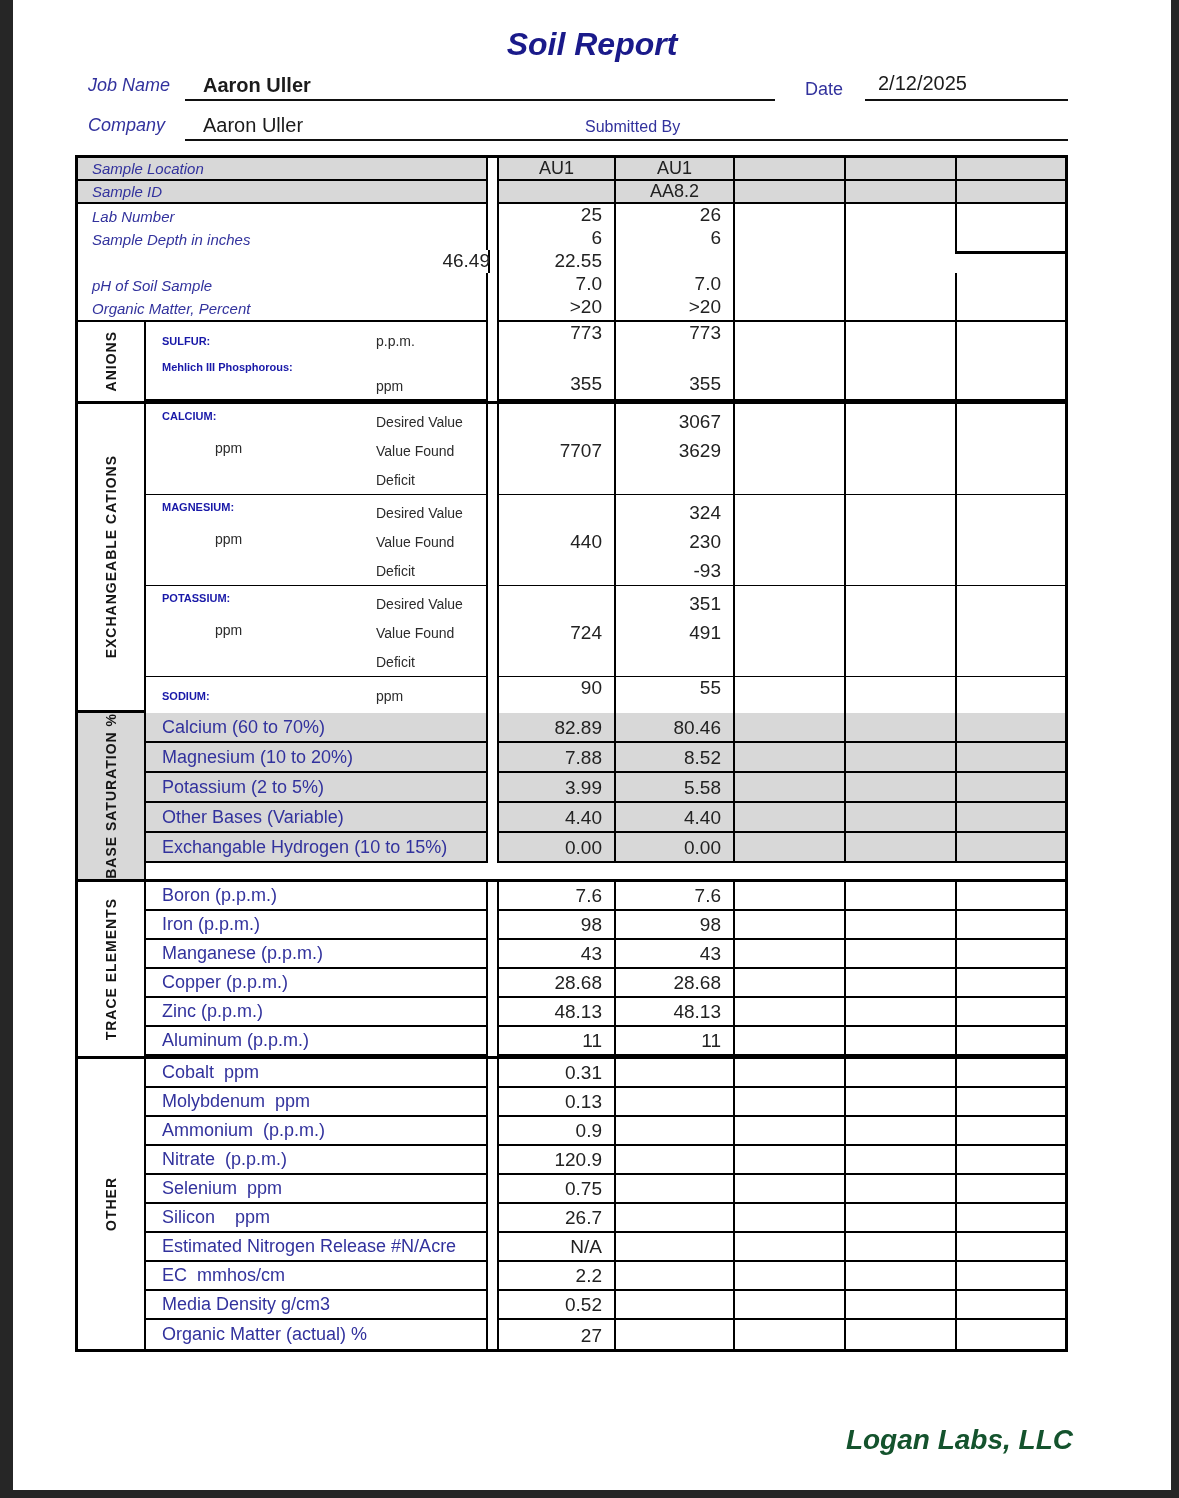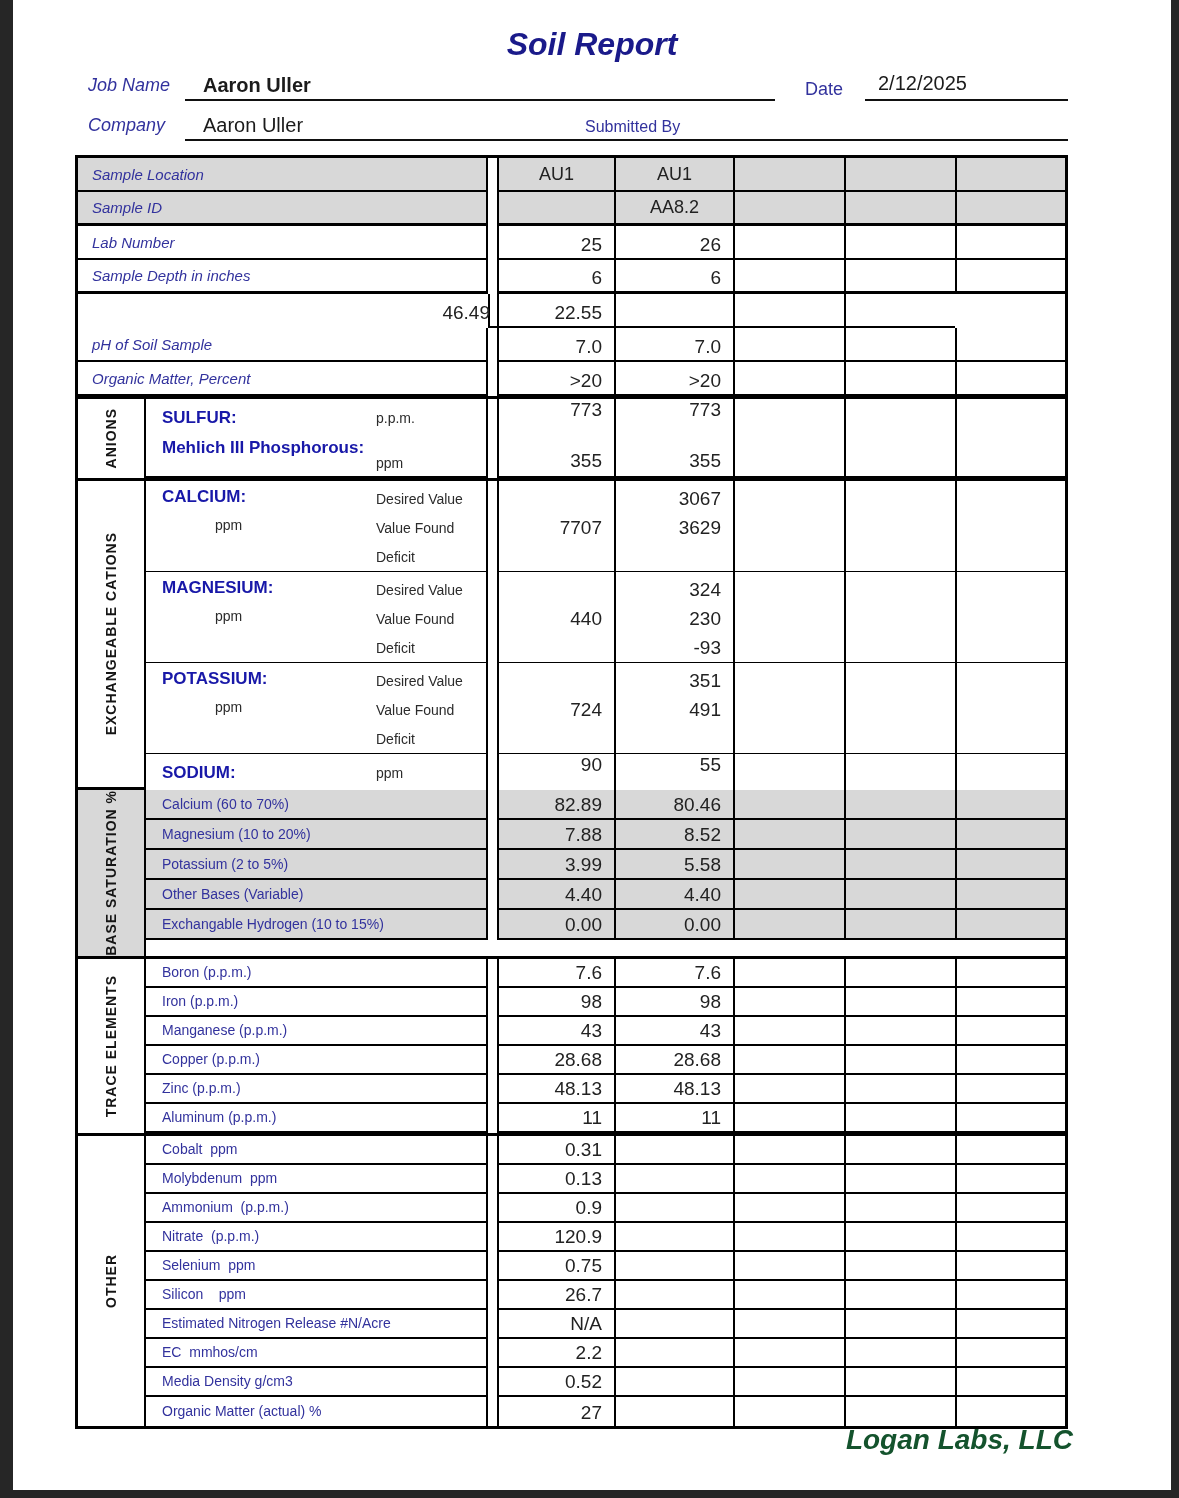--- a/index.html
+++ b/index.html
@@ -44,35 +44,35 @@
   .section:last-child .sec-content .t-row:last-child .gap-cell{border-bottom:none;}
   .gap-cell{border-bottom:none;background:#fff;}
   .label-cell{border-right:2px solid #000;}
   .val-cell{
     border-left:2px solid #000;
     display:flex;justify-content:flex-end;align-items:flex-end;
     padding:0 12px 2px 0;font-size:19px;color:#222;
   }
   .val-cell.center{justify-content:center;align-items:center;padding:0;font-size:18px;}
   
-  .info-row{height:34px;}
+  .info-row{height:23px;}
   .kind-simple{height:29px;}
   .gray-sec .kind-simple{height:30px;}
   .kind-unit{height:33px;}
   .kind-unit2{height:46px;}
   .kind-cation{height:91px;}
   .info-row.gray .cell:not(.gap-cell){background:#d8d8d8;}
   .info-row.thickb .cell:not(.gap-cell){border-bottom-width:3px;}
   .gray-sec .cell:not(.gap-cell),.gray-sec .sidebar{background:#d8d8d8;}
   
   .info-label{display:flex;align-items:center;padding-left:14px;
     font-style:italic;color:#32329d;font-size:15px;white-space:pre-wrap;}
   .sec-label{position:absolute;left:16px;top:50%;transform:translateY(-50%);
-    color:#32329d;font-size:14px;white-space:pre-wrap;}
-  .el-header{position:absolute;left:16px;top:6px;font-weight:bold;color:#1818a8;font-size:17px;white-space:nowrap;}
+    color:#32329d;font-size:18px;white-space:pre-wrap;}
+  .el-header{position:absolute;left:16px;top:6px;font-weight:bold;color:#1818a8;font-size:11px;white-space:nowrap;}
   .kind-unit .el-header{top:50%;transform:translateY(-50%);}
   .unit-label{position:absolute;left:230px;top:50%;transform:translateY(-50%);color:#2b2b2b;font-size:14px;}
   .kind-unit2 .unit-label{top:auto;bottom:5px;transform:none;}
   .el-sub{position:absolute;left:69px;top:36px;color:#2b2b2b;font-size:14px;}
   .sub-lines{position:absolute;left:230px;top:3px;}
   .sub-line{height:29px;display:flex;align-items:center;color:#2b2b2b;font-size:14px;}
   .kind-unit .val-cell{align-items:center;padding-bottom:16px;}
   .kind-unit2 .val-cell{align-items:flex-end;padding-bottom:4px;}
   .val-cell.multi{flex-direction:column;align-items:stretch;justify-content:center;padding:3px 12px 0 0;}
   .vline{height:29px;display:flex;align-items:center;justify-content:flex-end;}

